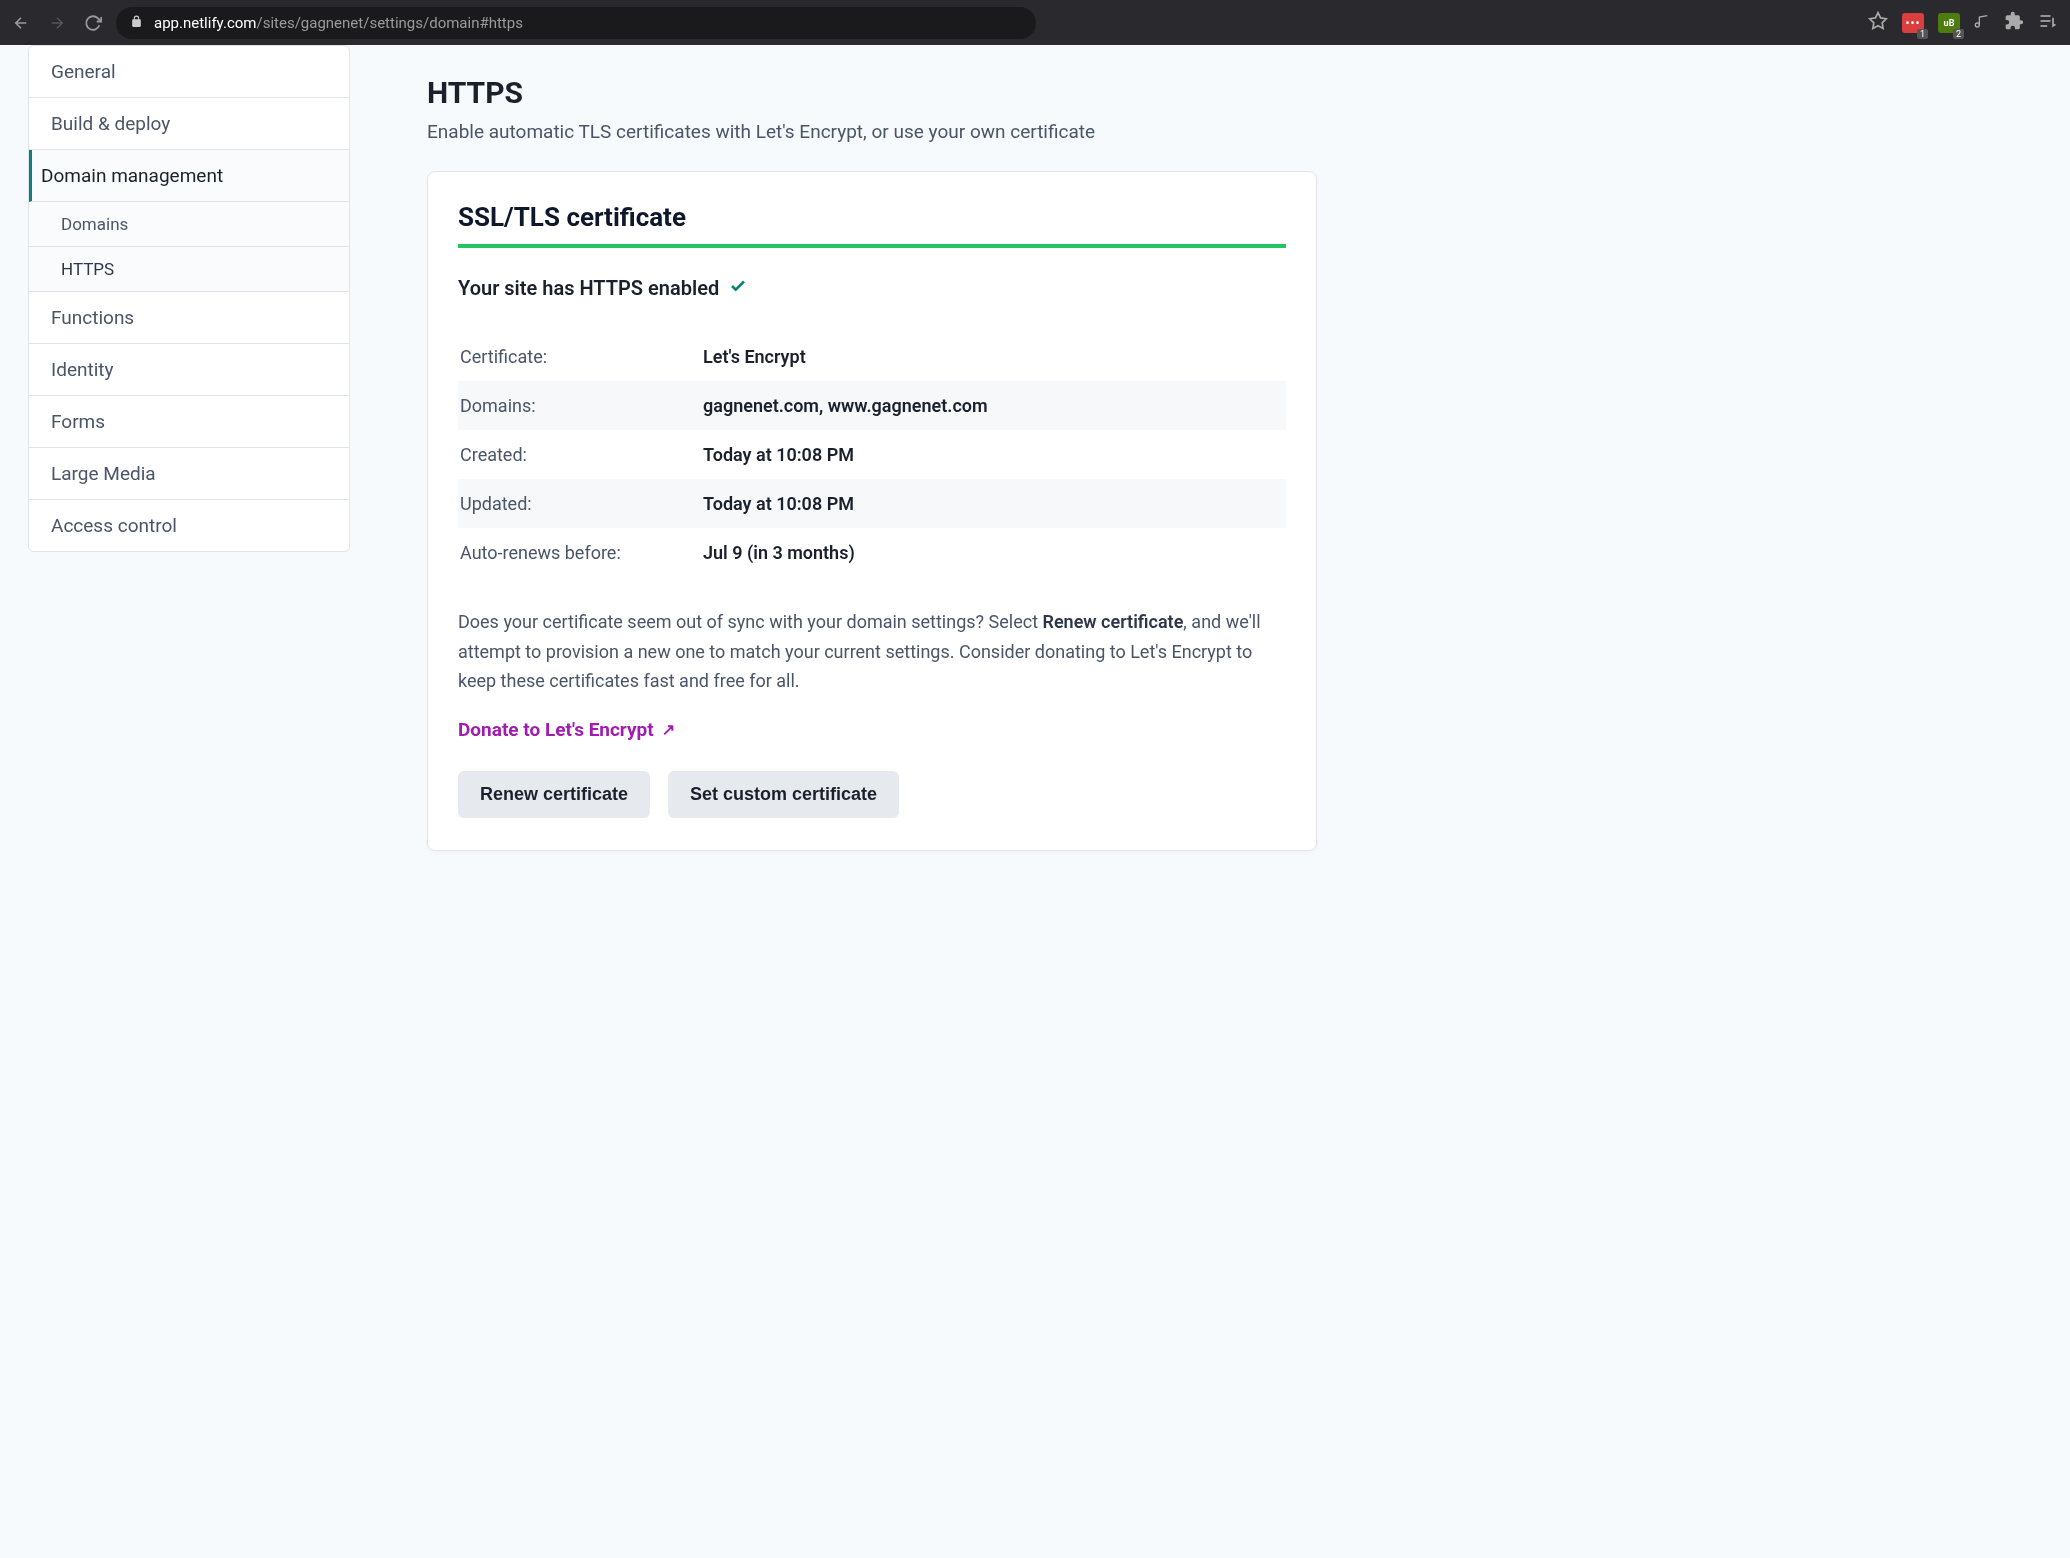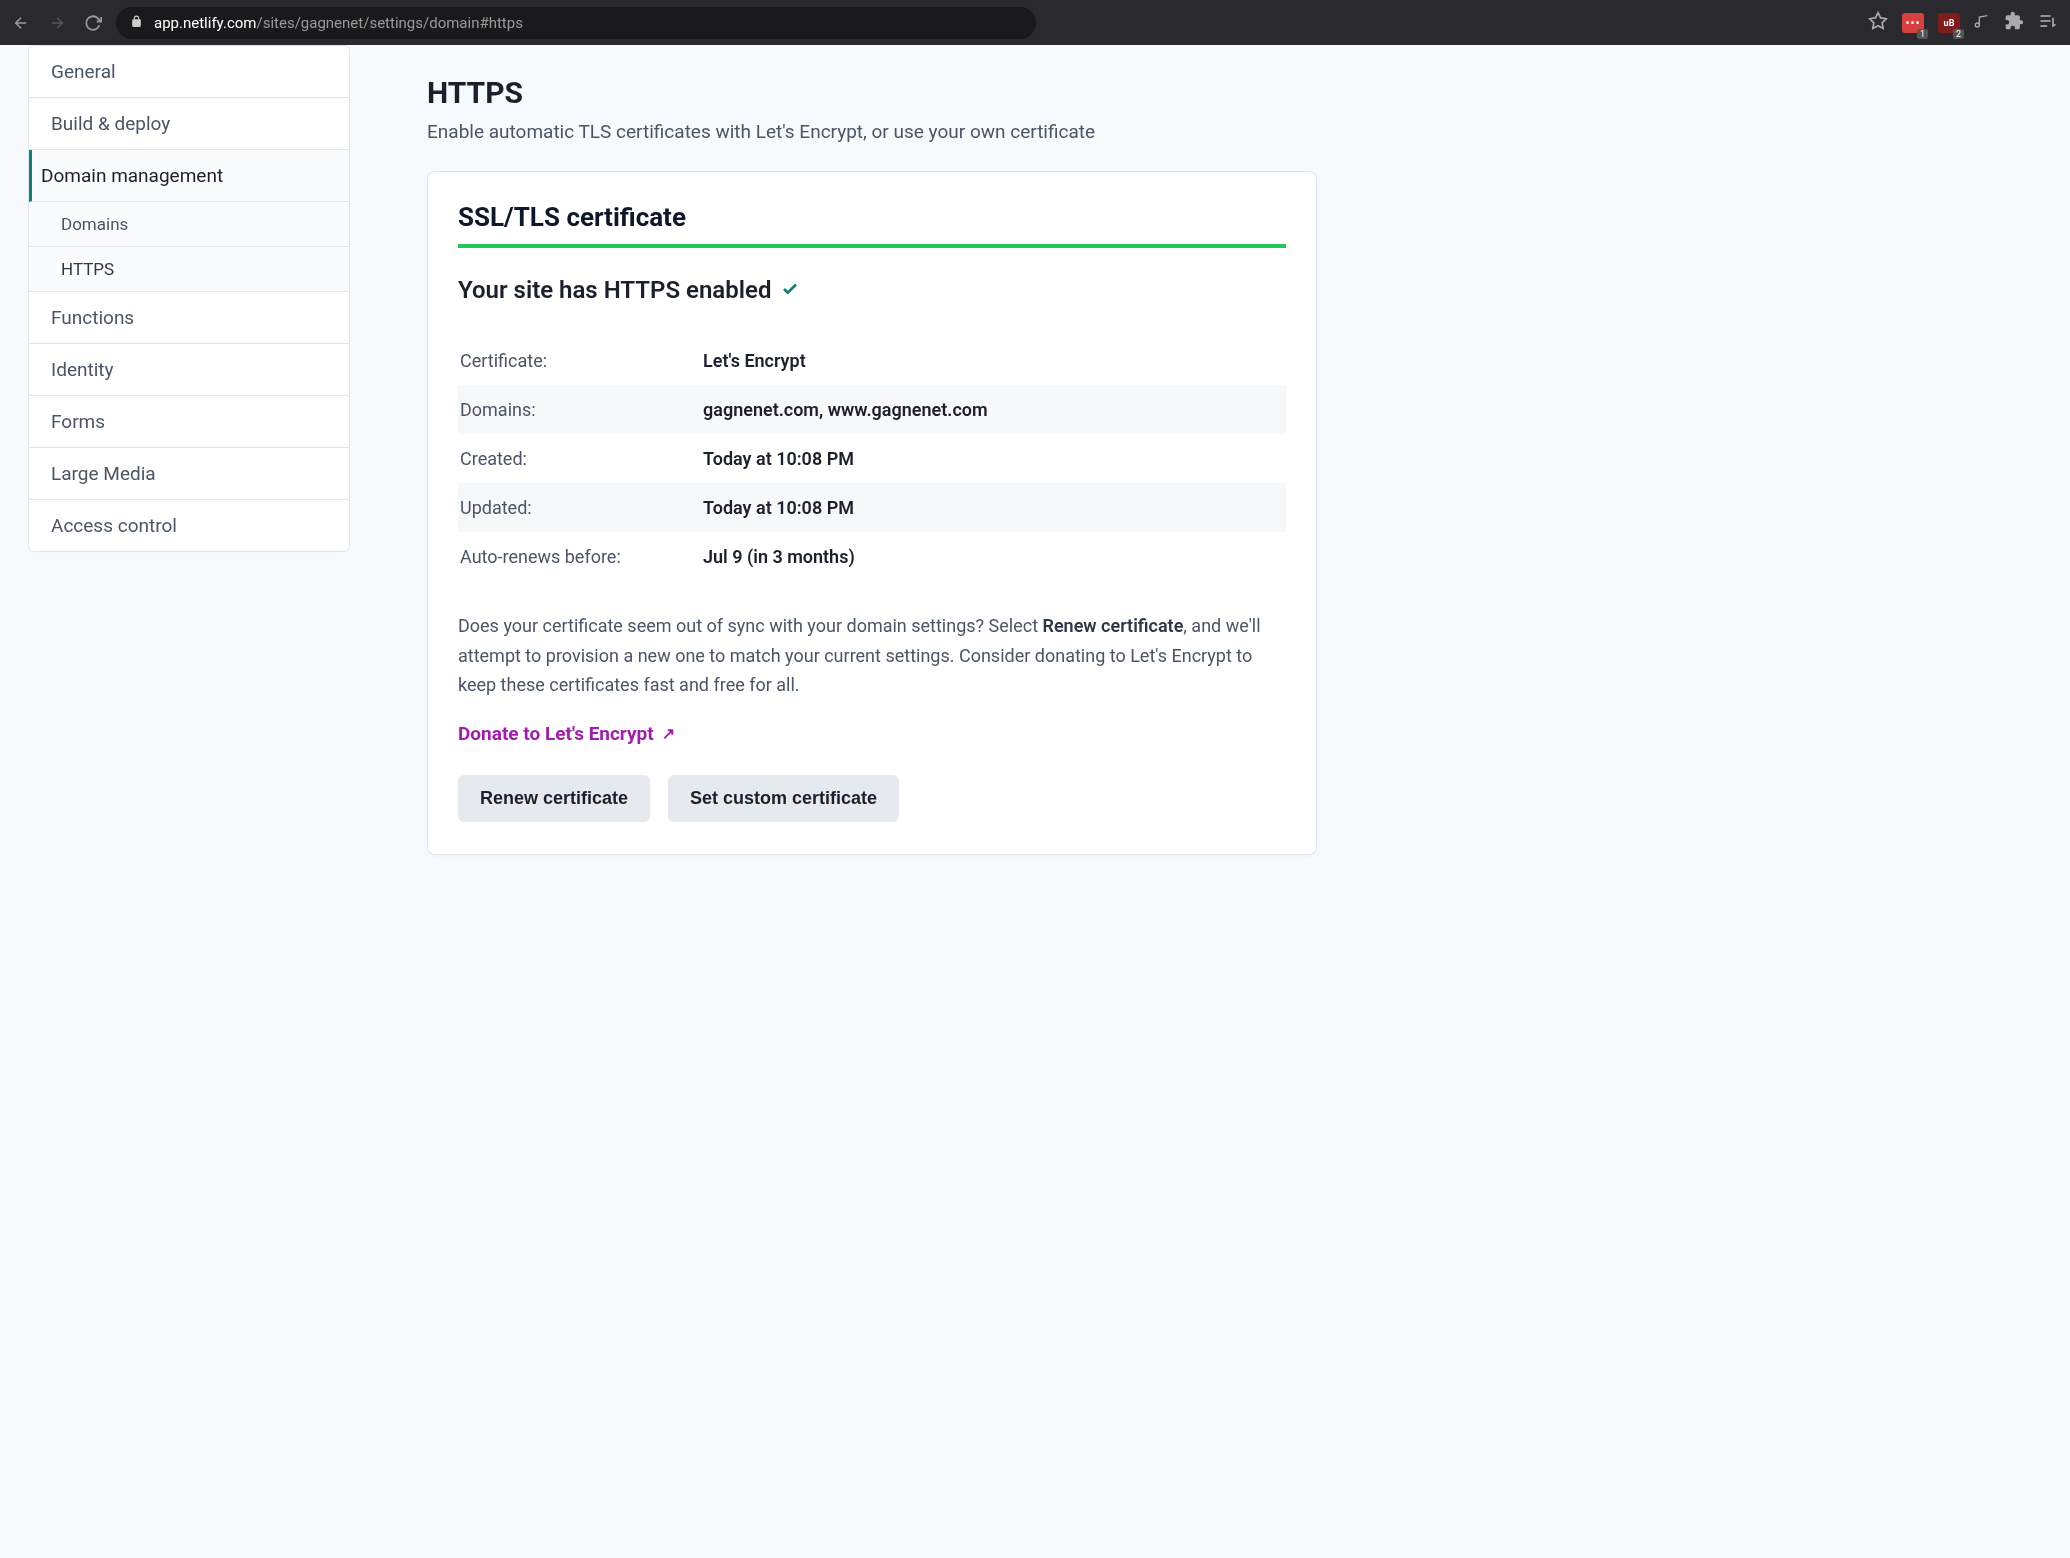--- a/index.html
+++ b/index.html
@@ -11,21 +11,21 @@
 .nav-btn { color: #999; cursor: pointer; display: flex; align-items: center; }
 .nav-btn.disabled { color: #555; }
 .url-bar { flex: 1; background: #1a1a1d; border-radius: 20px; height: 32px; display: flex; align-items: center; padding: 0 14px; gap: 11px; max-width: 920px; }
 .lock-icon { color: #ccc; }
 .url-text { color: #fff; font-size: 15px; }
 .url-dim { color: #9a9a9a; }
 .chrome-right { display: flex; align-items: center; gap: 14px; margin-left: auto; }
 .star-icon { color: #aaa; }
 .ext-badge { position: relative; width: 22px; height: 20px; border-radius: 3px; display: flex; align-items: center; justify-content: center; }
 .ext-badge.red1 { background: #d93f3f; }
-.ext-badge.red2 { background: #7f1d1d; }
+.ext-badge.red2 { background: #4d7c0f; }
 .ext-count { position: absolute; bottom: -6px; right: -4px; background: #555; color: #fff; font-size: 9px; padding: 0 3px; border-radius: 2px; }
 .ext-dots { color: #fff; font-size: 12px; letter-spacing: 1px; }
 .ext-ub { color: #fff; font-size: 9px; font-weight: bold; }
 .plugin-icon { color: #aaa; }
 
 
 .container { display: flex; gap: 47px; }
 .sidebar { width: 350px; padding: 0; }
 .sidebar-card { background: #fff; border: 1px solid #e1e5ea; border-radius: 6px; margin: 0 0 0 28px; overflow: hidden; }
 .sidebar-item { display: block; padding: 14px 22px; font-size: 19px; color: #4a5568; border-bottom: 1px solid #e1e5ea; cursor: pointer; }
@@ -33,21 +33,21 @@
 .sidebar-item.active { font-weight: 400; color: #1a202c; border-left: 3px solid #0e8074; background: #fafbfc; padding-left: 9px; }
 .sidebar-subitem { display: block; padding: 12px 22px 12px 32px; font-size: 17px; color: #4a5568; border-bottom: 1px solid #e1e5ea; cursor: pointer; background: #fafbfc; }
 .sidebar-subitem.current { background: #fafbfc; color: #2d3748; }
 
 .main { flex: 1; padding: 30px 0 40px 30px; max-width: 920px; }
 .page-title { font-size: 30px; font-weight: 700; color: #1a202c; margin-bottom: 10px; }
 .page-subtitle { font-size: 19px; color: #4a5568; margin-bottom: 28px; }
 
 .card { background: #fff; border: 1px solid #e1e5ea; border-radius: 8px; padding: 30px 30px 32px 30px; box-shadow: 0 2px 4px rgba(0,0,0,0.03); }
 .card-title { font-size: 26px; font-weight: 700; color: #0f172a; padding-bottom: 12px; border-bottom: 4px solid #22c55e; margin-bottom: 28px; }
-.status-line { font-size: 24px; font-weight: 600; color: #1a202c; margin-bottom: 32px; display: flex; align-items: center; gap: 10px; }
+.status-line { font-size: 20px; font-weight: 600; color: #1a202c; margin-bottom: 32px; display: flex; align-items: center; gap: 10px; }
 .check-icon { color: #0e8074; font-weight: 700; }
 
 .info-table { width: 100%; border-collapse: collapse; margin-bottom: 30px; }
 .info-table tr:nth-child(even) { background: #f6f8fa; }
 .info-table td { padding: 14px 0 14px 0; font-size: 18px; }
 .info-table td.label { color: #4a5568; width: 245px; padding-left: 2px; }
 .info-table td.value { font-weight: 600; color: #1a202c; }
 
 .help-text { font-size: 18px; color: #4a5568; line-height: 1.65; margin-bottom: 22px; }
 .help-text .bold { font-weight: 600; color: #2d3748; }

